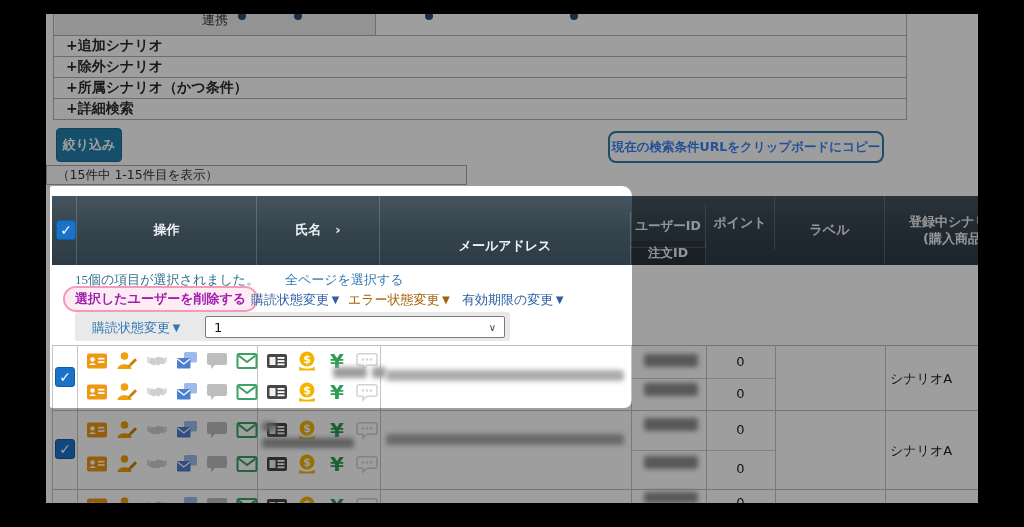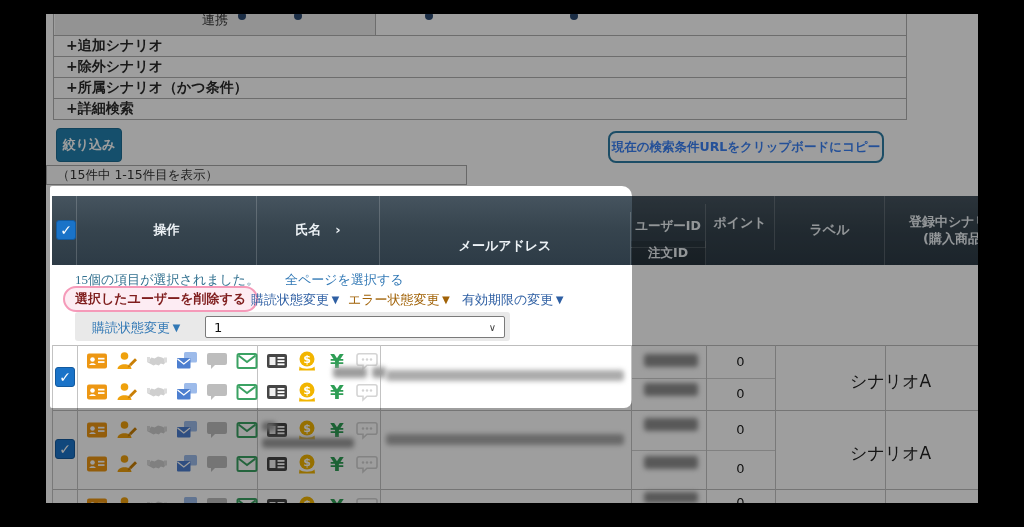--- a/index.html
+++ b/index.html
@@ -35,33 +35,33 @@
 
   .checkbox{position:absolute;width:20px;height:20px;background:#1a73c8;border-radius:3px;border:1px solid #135a9e;
             display:flex;align-items:center;justify-content:center;color:#fff;font-size:14px;font-weight:bold;box-sizing:border-box;}
 
   
   #toolbar{position:absolute;left:6px;top:251px;width:973px;height:80px;background:#fff;}
   .tb-text{position:absolute;font-size:13px;white-space:nowrap;font-family:Liberation Serif, serif;}
   #sel-msg{left:23px;top:6px;color:#31708f;}
   #sel-all{left:233px;top:6px;color:#3178b5;}
   #delete-pill{position:absolute;left:11px;top:21px;height:22px;padding:0 10px;border:2px solid #f59ab9;background:#fdecf3;
-               border-radius:13px;display:flex;align-items:center;font-size:13px;font-weight:bold;color:#7f1d1d;white-space:nowrap;}
+               border-radius:13px;display:flex;align-items:center;font-size:13px;font-weight:bold;color:#a21caf;white-space:nowrap;}
   #sub-change{left:191px;top:26px;color:#2e5fa3;padding-left:8px;}
   #err-change{left:296px;top:26px;color:#a16207;}
   #exp-change{left:410px;top:26px;color:#2e5fa3;}
   #label-ops-box{position:absolute;left:23px;top:47px;width:435px;height:29px;background:#e9e9e9;border-radius:3px;}
   #label-ops{left:40px;top:54px;color:#3178b5;}
   #label-select{position:absolute;left:153px;top:51px;width:300px;height:22px;background:#fff;border:1px solid #7a7a7a;
                 border-radius:2px;box-sizing:border-box;font-size:13px;color:#111;display:flex;align-items:center;padding:0 8px;}
   #label-select .chev{margin-left:auto;font-size:10px;color:#444;}
 
   .blob{position:absolute;background:#9c9c9c;border-radius:3px;filter:blur(2.5px);}
   .points{position:absolute;width:69px;text-align:center;font-size:13px;color:#222;}
-  .scenario{position:absolute;left:804px;font-size:17px;color:#222;white-space:nowrap;}
+  .scenario{position:absolute;left:844px;font-size:13px;color:#222;white-space:nowrap;}
   .icon-strip{position:absolute;display:flex;gap:8px;}
   .icon-strip svg{width:22px;height:22px;display:block;}
 
   
   #dim-hole{position:absolute;left:4px;top:172px;width:582px;height:222px;border-radius:2px 10px 8px 2px;
             box-shadow:0 0 0 2000px rgba(0,0,0,0.38);pointer-events:none;z-index:50;}
 </style>
 </head>
 <body>
 

